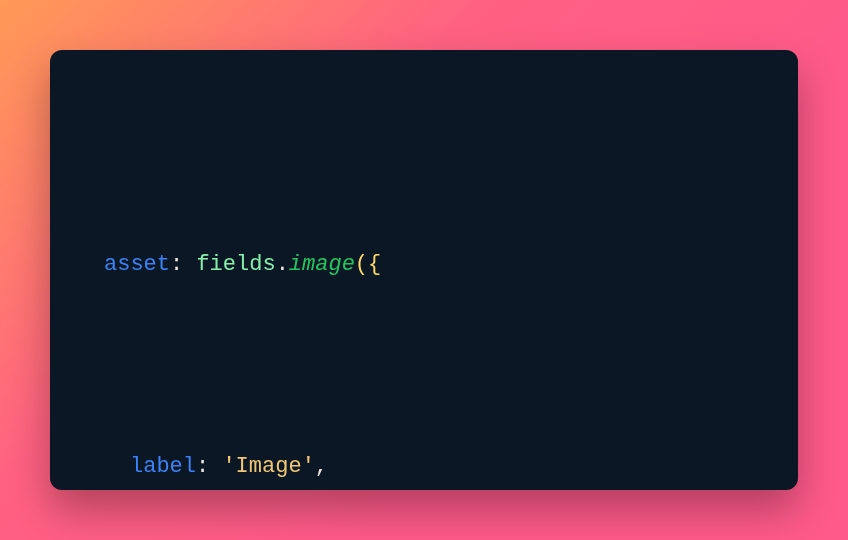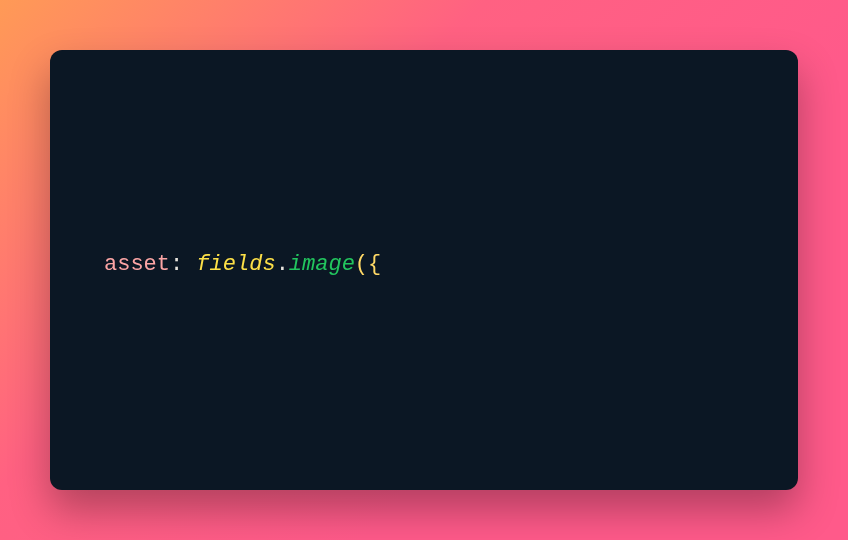--- a/index.html
+++ b/index.html
@@ -24,38 +24,39 @@
     font-size: 22px;
     line-height: 2.3;
     white-space: pre;
   }
   .line {
     padding-left: 54px;
     padding-right: 40px;
     display: block;
   }
   .indent1 { padding-left: 80px; }
-  .tok-key      { color: #fca5a5; }   
+  .tok-key      { color: #3b82f6; }   
   .tok-colon    { color: #e9e6df; }
-  .tok-ident    { color: #fde047; font-style: italic; }
+  .tok-ident    { color: #86efac; }
   .tok-dot      { color: #e9e6df; }
   .tok-method   { color: #22c55e; font-style: italic; }
   .tok-paren    { color: #ffd966; }
   .tok-brace    { color: #ffd966; }
   .tok-string   { color: #f0c674; }
   .tok-comma    { color: #e9e6df; }
 </style>
 </head>
 <body>
 
 <div class="code-window">
   <div class="code">
 
     <span class="line"><span class="tok-key">asset</span><span class="tok-colon">: </span><span class="tok-ident">fields</span><span class="tok-dot">.</span><span class="tok-method">image</span><span class="tok-paren">(</span><span class="tok-brace">{</span></span>
 
+    <span class="line indent1"><span class="tok-key">label</span><span class="tok-colon">: </span><span class="tok-string">'Image'</span><span class="tok-comma">,</span></span>
 
     
 
     
 
     
 
     
 
   </div>

